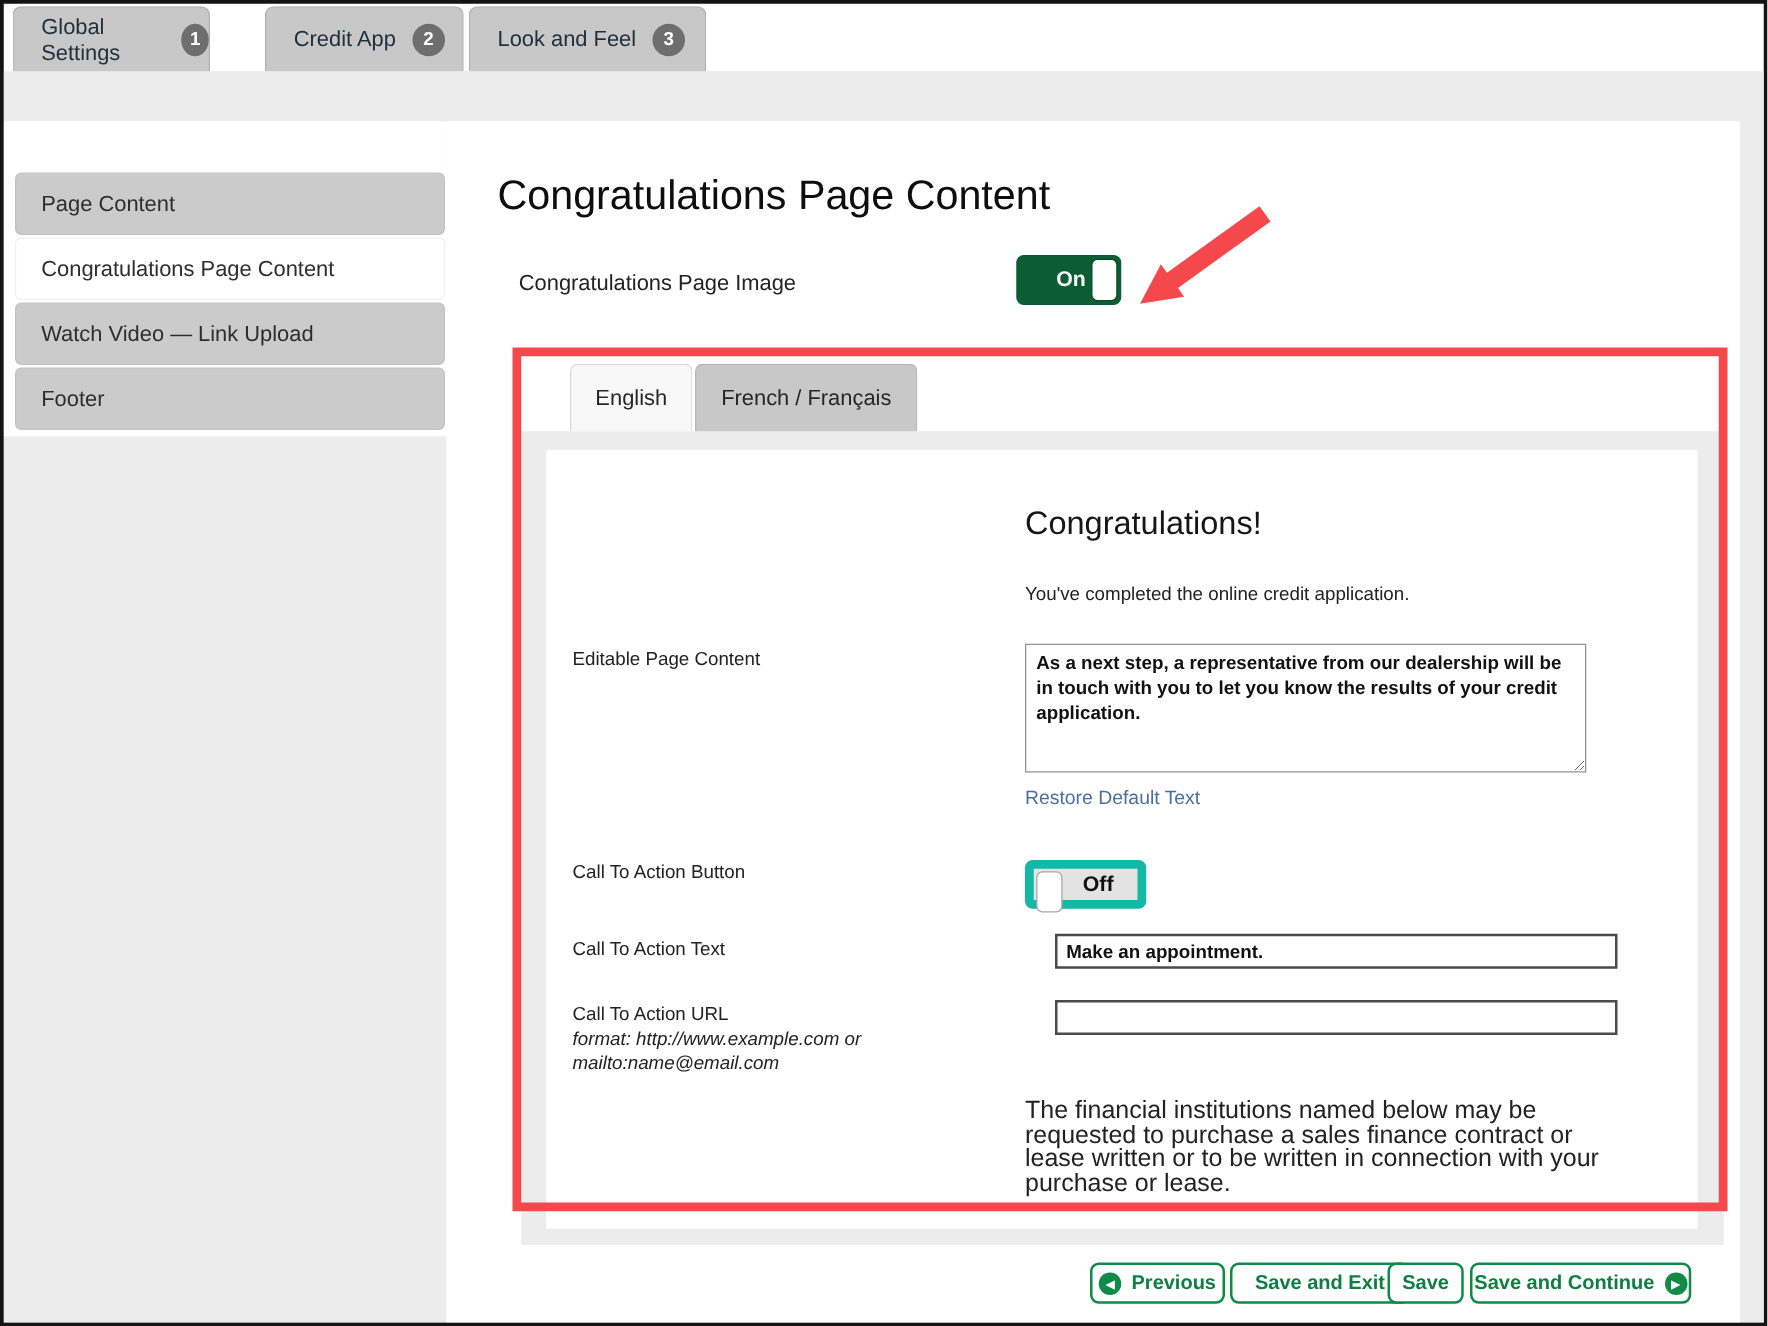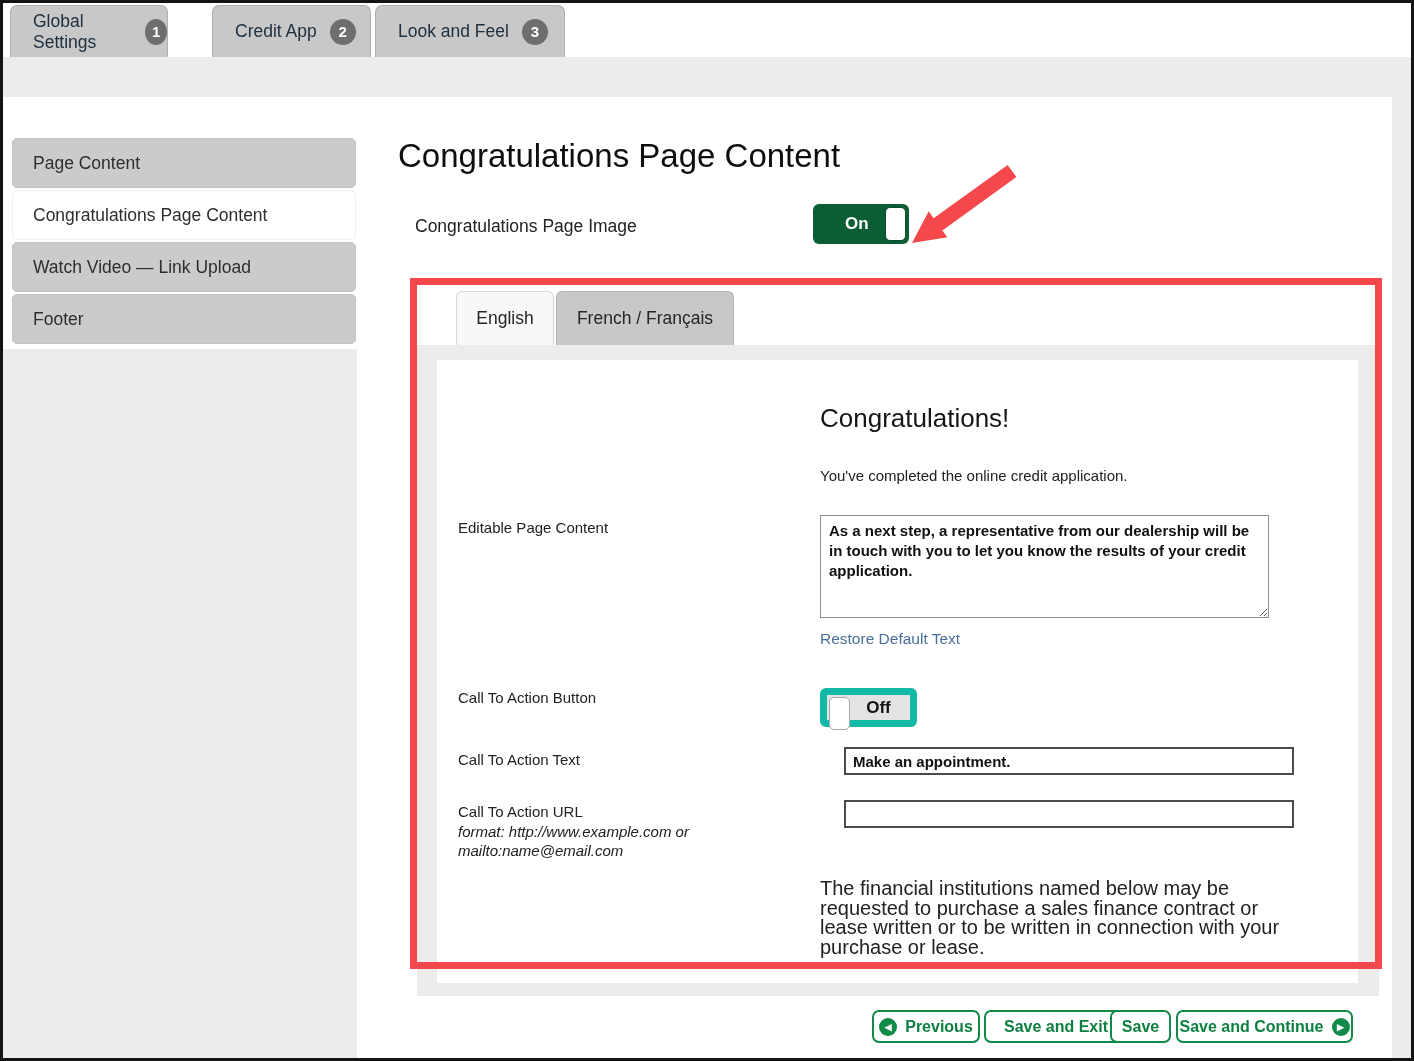--- a/index.html
+++ b/index.html
@@ -31,21 +31,21 @@
   .side-item {
     position:absolute; left:9px; width:344px; height:50px;
     background:#cbcbcb; border:1px solid #c2c2c2; border-radius:5px;
     font-size:17.5px; color:#2e2e2e; line-height:48px; padding-left:20px; cursor:pointer;
   }
   .side-item.active { background:#ffffff; border-color:#f0f0f0; }
   
   .page-title { position:absolute; left:395px; top:134px; font-size:33px; font-weight:400; color:#0e0e0e; }
   .img-label  { position:absolute; left:412px; top:213px; font-size:17.5px; color:#222; }
   .toggle-on {
-    position:absolute; left:810px; top:201px; width:96px; height:40px;
+    position:absolute; left:810px; top:201px; width:84px; height:40px;
     background:#0b5d34; border-radius:6px; cursor:pointer;
     color:#fff; font-weight:bold; font-size:17px;
     display:flex; align-items:center; padding-left:32px;
   }
   .toggle-on .knob {
     position:absolute; right:3px; top:3px; width:21px; height:34px;
     background:#fff; border-radius:5px; border:1px solid #0a4a2a;
   }
   .ann-arrow { position:absolute; left:897px; top:160px; width:122px; height:90px; pointer-events:none; }
   

